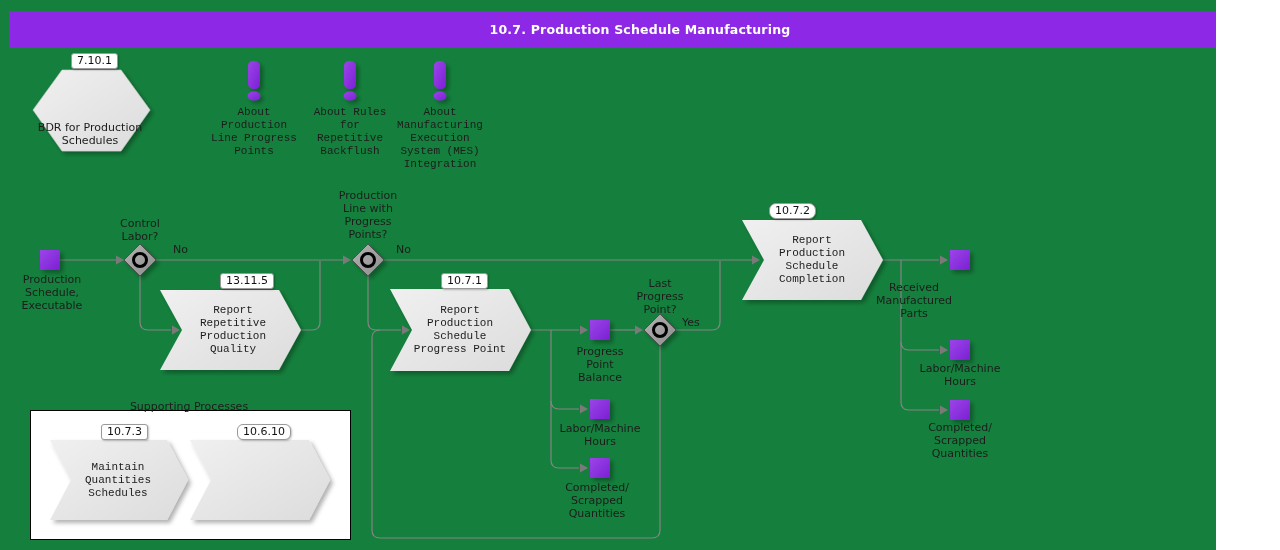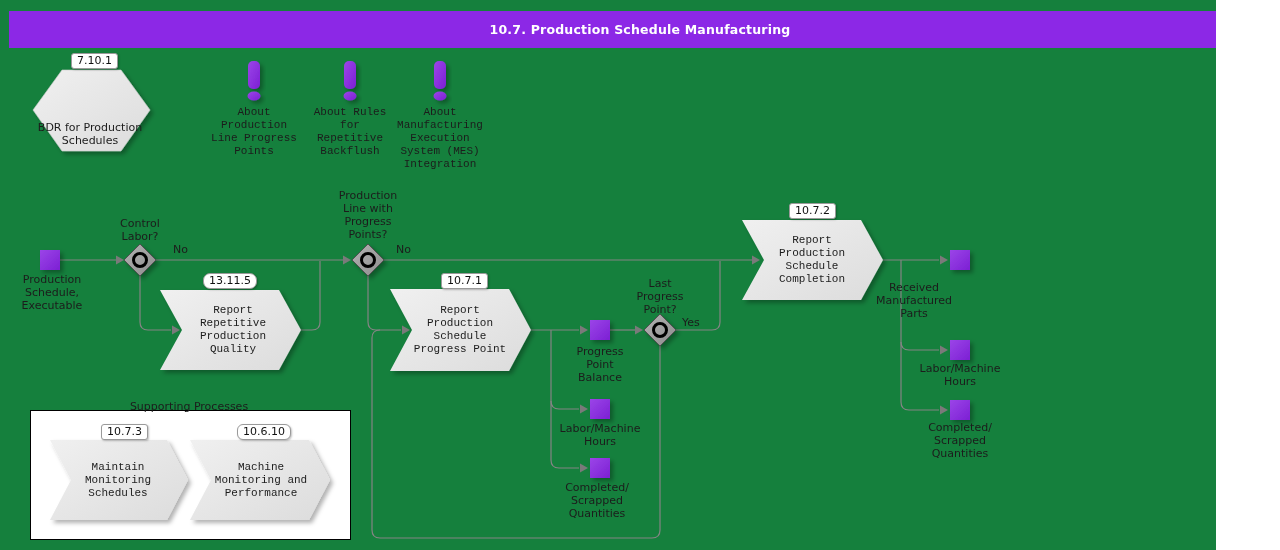--- a/index.html
+++ b/index.html
@@ -129,23 +129,23 @@
     <rect x="40" y="250" width="20" height="20" fill="url(#gPurple)" filter="url(#ds)"></rect>
     <rect x="590" y="320" width="20" height="20" fill="url(#gPurple)" filter="url(#ds)"></rect>
     <rect x="590" y="399" width="20" height="20" fill="url(#gPurple)" filter="url(#ds)"></rect>
     <rect x="590" y="458" width="20" height="20" fill="url(#gPurple)" filter="url(#ds)"></rect>
     <rect x="950" y="250" width="20" height="20" fill="url(#gPurple)" filter="url(#ds)"></rect>
     <rect x="950" y="340" width="20" height="20" fill="url(#gPurple)" filter="url(#ds)"></rect>
     <rect x="950" y="400" width="20" height="20" fill="url(#gPurple)" filter="url(#ds)"></rect>
   </svg>
 
   <div class="badge" style="left:71px;top:53px;">7.10.1</div>
-  <div class="badge" style="left:203px;top:273px;border-radius:7px;">13.11.5</div>
+  <div class="badge" style="left:220px;top:273px;">13.11.5</div>
   <div class="badge" style="left:441px;top:273px;">10.7.1</div>
-  <div class="badge" style="left:789px;top:203px;">10.7.2</div>
+  <div class="badge" style="left:769px;top:203px;border-radius:7px;">10.7.2</div>
   <div class="badge" style="left:101px;top:424px;">10.7.3</div>
   <div class="badge" style="left:237px;top:424px;border-radius:6px;">10.6.10</div>
 
   <div class="lbl" style="left:20px;top:97px;width:140px;margin-top:24px;">BDR for Production
 Schedules</div>
 
   <div class="lbl clickable" style="left:199px;top:106px;width:110px;">About
 Production
 Line Progress
 Points</div>
@@ -203,19 +203,16 @@
 Manufactured
 Parts</div>
   <div class="lbl" style="left:905px;top:362px;width:110px;">Labor/Machine
 Hours</div>
   <div class="lbl" style="left:910px;top:421px;width:100px;">Completed/
 Scrapped
 Quantities</div>
 
   <div class="lbl" style="left:119px;top:400px;width:140px;">Supporting Processes</div>
   <div class="lbl clickable" style="left:58px;top:461px;width:120px;">Maintain
-Monitoring
+Quantities
 Schedules</div>
-  <div class="lbl clickable" style="left:201px;top:461px;width:120px;">Machine
-Monitoring and
-Performance</div>
 
 </div>
 
 </body></html>

